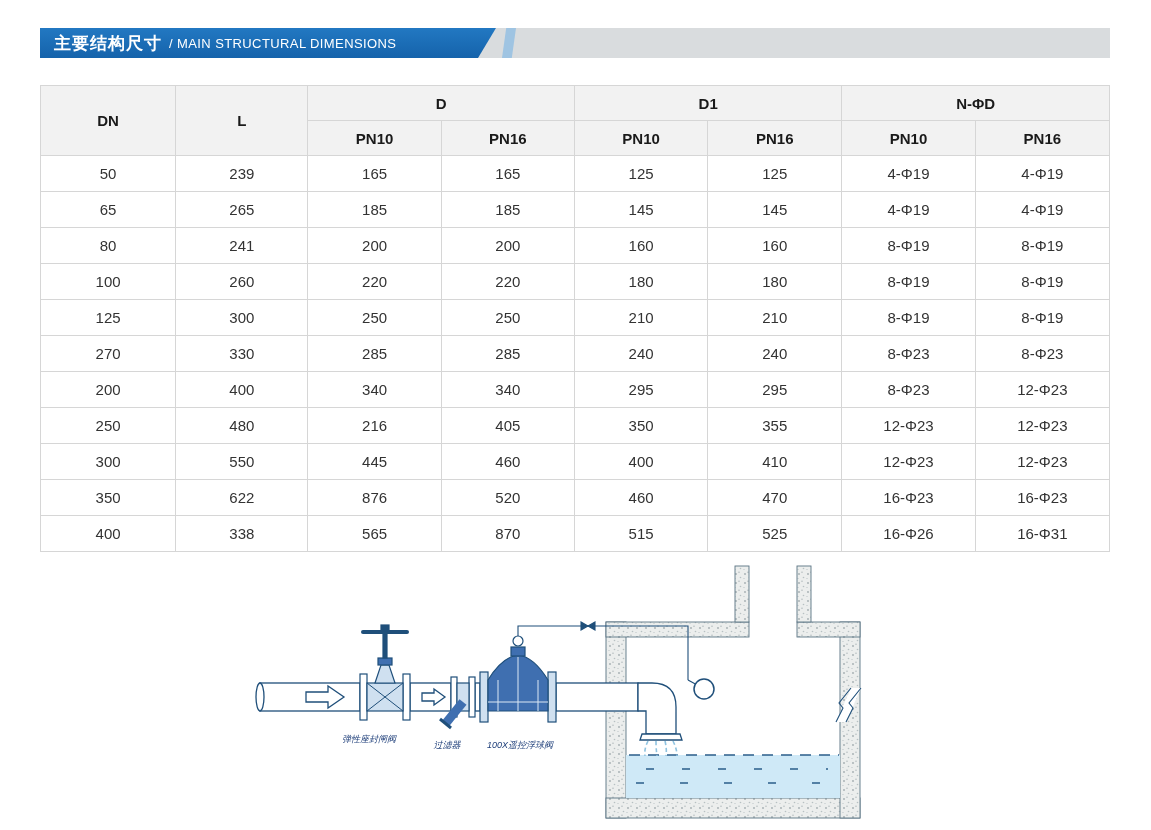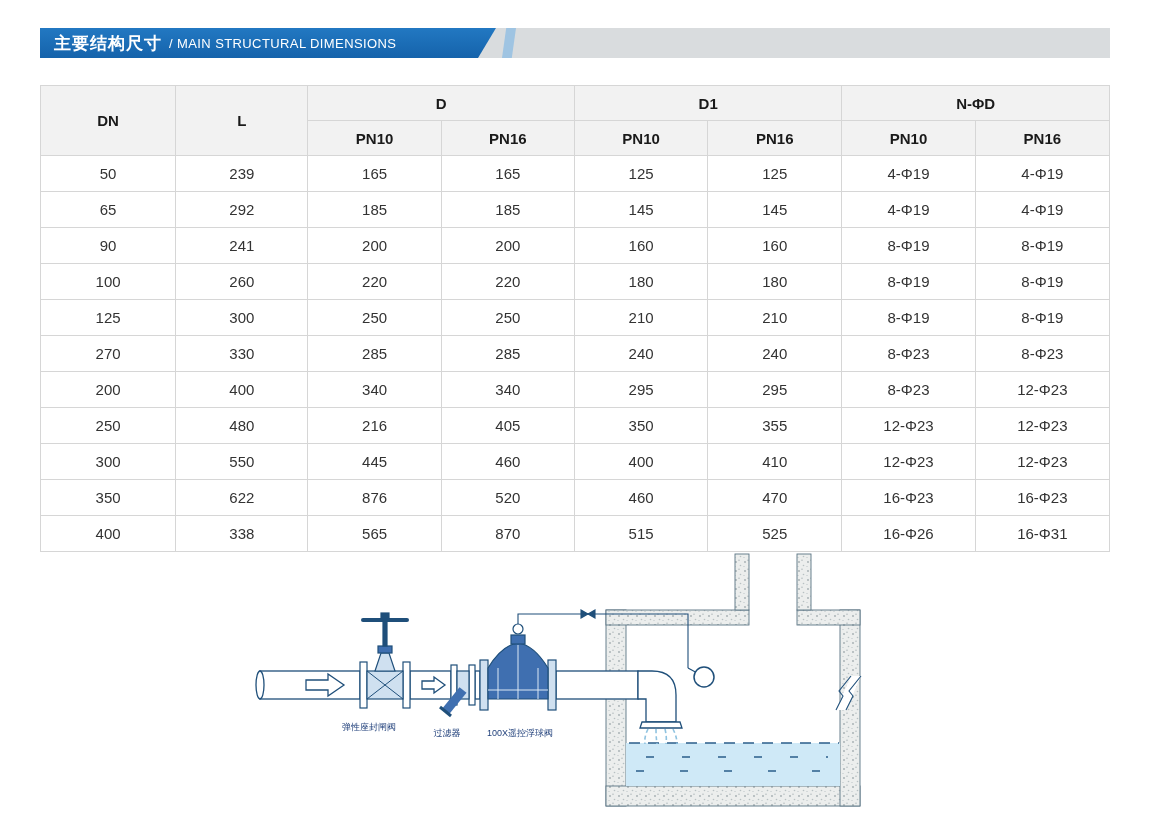--- a/index.html
+++ b/index.html
@@ -33,21 +33,21 @@
   }
   table.dims th,table.dims td{
     border:1px solid #d6d6d6;text-align:center;vertical-align:middle;
     padding:0;
   }
   table.dims thead th{
     background:#f2f2f2;font-weight:bold;color:#1a1a1a;height:34px;
   }
   table.dims tbody td{height:35px;color:#333;background:#fff;}
   
-  .diagram{position:absolute;left:248px;top:550px;width:640px;height:268px;}
+  .diagram{position:absolute;left:248px;top:562px;width:640px;height:268px;font-style:italic;}
 </style>
 </head>
 <body>
 
 <div class="page">
 
   <div class="header-strip">
     <div class="header-banner">
       <span class="zh">主要结构尺寸</span>
       <span class="en">/ MAIN STRUCTURAL DIMENSIONS</span>
@@ -89,30 +89,30 @@
           <td>239</td>
           <td>165</td>
           <td>165</td>
           <td>125</td>
           <td>125</td>
           <td>4-Φ19</td>
           <td>4-Φ19</td>
         </tr>
         <tr>
           <td>65</td>
-          <td>292</td>
+          <td>265</td>
           <td>185</td>
           <td>185</td>
           <td>145</td>
           <td>145</td>
           <td>4-Φ19</td>
           <td>4-Φ19</td>
         </tr>
         <tr>
-          <td>90</td>
+          <td>80</td>
           <td>241</td>
           <td>200</td>
           <td>200</td>
           <td>160</td>
           <td>160</td>
           <td>8-Φ19</td>
           <td>8-Φ19</td>
         </tr>
         <tr>
           <td>100</td>

